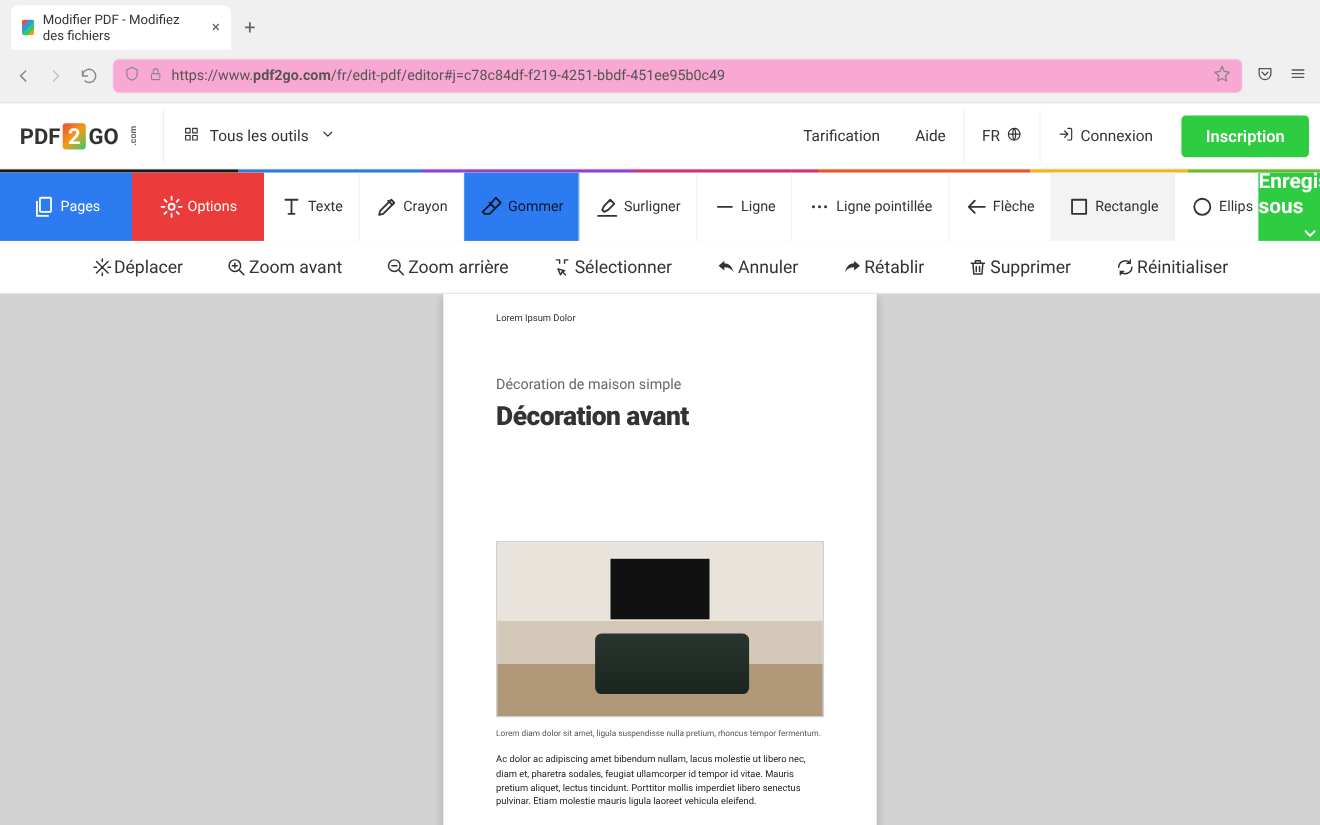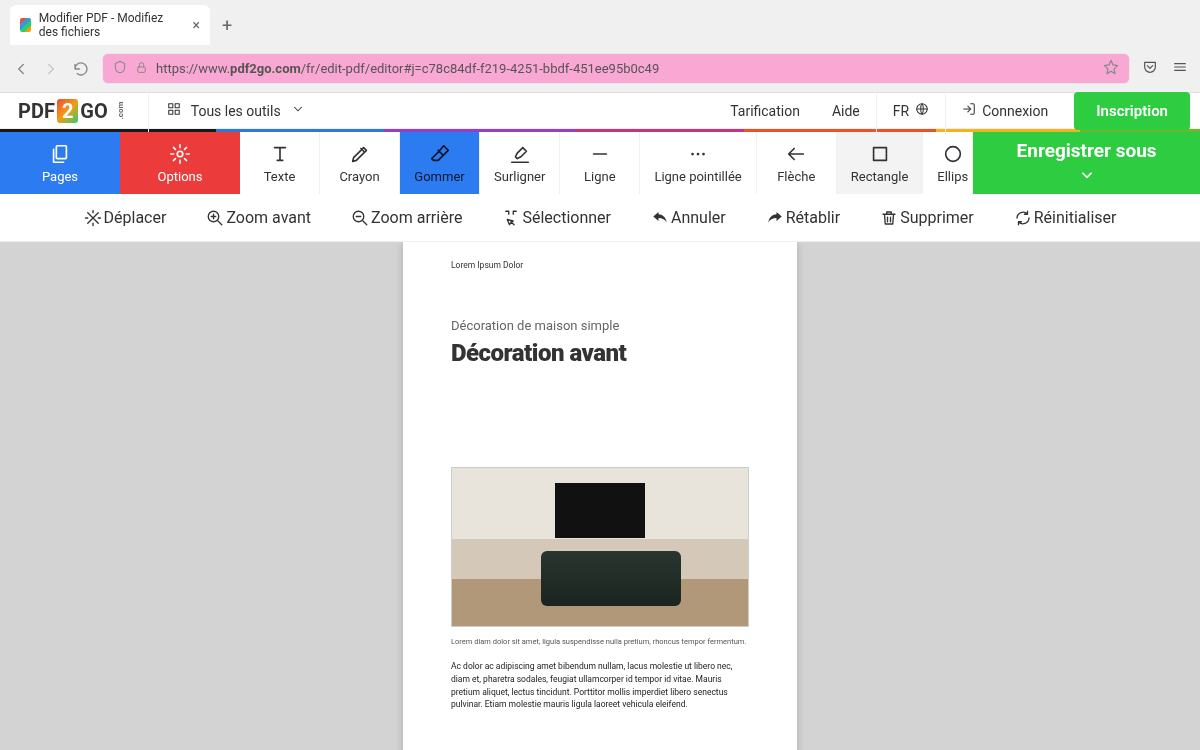--- a/index.html
+++ b/index.html
@@ -16,37 +16,37 @@
 .nav-btn { color: #888; cursor: pointer; display: flex; }
 .nav-btn svg { width: 18px; height: 18px; }
 .url-box { flex: 1; display: flex; align-items: center; gap: 8px; background: #f9a8d4; border: 1px solid #e8e8e8; border-radius: 6px; padding: 5px 10px; font-size: 13px; color: #555; }
 .url-box .shield, .url-box .lock { color: #888; }
 .url-box .url-text { flex: 1; white-space: nowrap; overflow: hidden; }
 .url-box .star { color: #888; }
 .right-icons { display: flex; gap: 14px; color: #555; align-items: center; }
 .right-icons svg { width: 16px; height: 16px; }
 
 
-.app-header { display: flex; align-items: center; background: #fff; height: 36px; border-bottom: 1px solid #eee; }
+.app-header { display: flex; align-items: center; background: #fff; height: 60px; border-bottom: 1px solid #eee; }
 .logo { padding: 0 18px; display: flex; align-items: center; gap: 2px; font-weight: 700; font-size: 20px; }
 .logo .pdf { color: #333; }
 .logo .two { background: linear-gradient(135deg,#e74c3c,#f39c12,#2ecc71); color: #fff; padding: 0 5px; border-radius: 3px; }
 .logo .go { color: #333; }
 .logo .com { font-size: 8px; transform: rotate(-90deg); display: inline-block; margin-left: 2px; color: #666; }
 .divider { width: 1px; height: 48px; background: #eee; }
 .all-tools { display: flex; align-items: center; padding: 0 18px; gap: 10px; cursor: pointer; font-size: 14px; color: #333; }
 .all-tools .grid-icon { display: inline-block; }
 .header-spacer { flex: 1; }
 .header-link { padding: 0 16px; font-size: 14px; color: #333; cursor: pointer; display: flex; align-items: center; gap: 6px; }
 .signup-btn { background: #2ecc40; color: #fff; padding: 10px 22px; margin: 0 10px; border-radius: 4px; font-weight: 600; font-size: 15px; cursor: pointer; }
 .rainbow { height: 3px; background: linear-gradient(90deg,#1a1a1a 0 12%, #1a1a1a 12% 18%, #2e7bd6 18% 32%, #9640c9 32% 48%, #c9347a 48% 62%, #e85528 62% 78%, #f3b51a 78% 90%, #6fb92c 90% 100%); }
 
 
 .main-toolbar { display: flex; background: #fff; height: 62px; box-shadow: 0 1px 3px rgba(0,0,0,0.08); }
-.tool-btn { flex: 0 0 auto; display: flex; flex-direction: column; align-items: center; justify-content: center; gap: 4px; padding: 0 14px; font-size: 13px; color: #333; cursor: pointer; border-right: 1px solid #f0f0f0; min-width: 80px; }
+.tool-btn { flex: 0 0 auto; display: flex; align-items: center; justify-content: center; gap: 4px; padding: 0 14px; font-size: 13px; color: #333; cursor: pointer; border-right: 1px solid #f0f0f0; min-width: 80px; }
 .tool-btn svg { width: 22px; height: 22px; }
 .tool-pages { background: #2d7bf0; color: #fff; border: none; min-width: 120px; }
 .tool-options { background: #ec3b3b; color: #fff; border: none; min-width: 120px; }
 .tool-gommer { background: #2d7bf0; color: #0f172a; }
 .tool-rectangle { background: #f3f3f3; }
 .save-btn { background: #2ecc40; color: #fff; flex: 1; display: flex; flex-direction: column; align-items: center; justify-content: center; font-weight: 700; font-size: 19px; cursor: pointer; gap: 2px; }
 
 
 .sub-toolbar { display: flex; background: #fff; height: 48px; justify-content: center; border-bottom: 1px solid #eee; }
 .sub-btn { display: flex; align-items: center; justify-content: flex-start; gap: 2px; padding: 0 20px; font-size: 16px; color: #333; cursor: pointer; }

